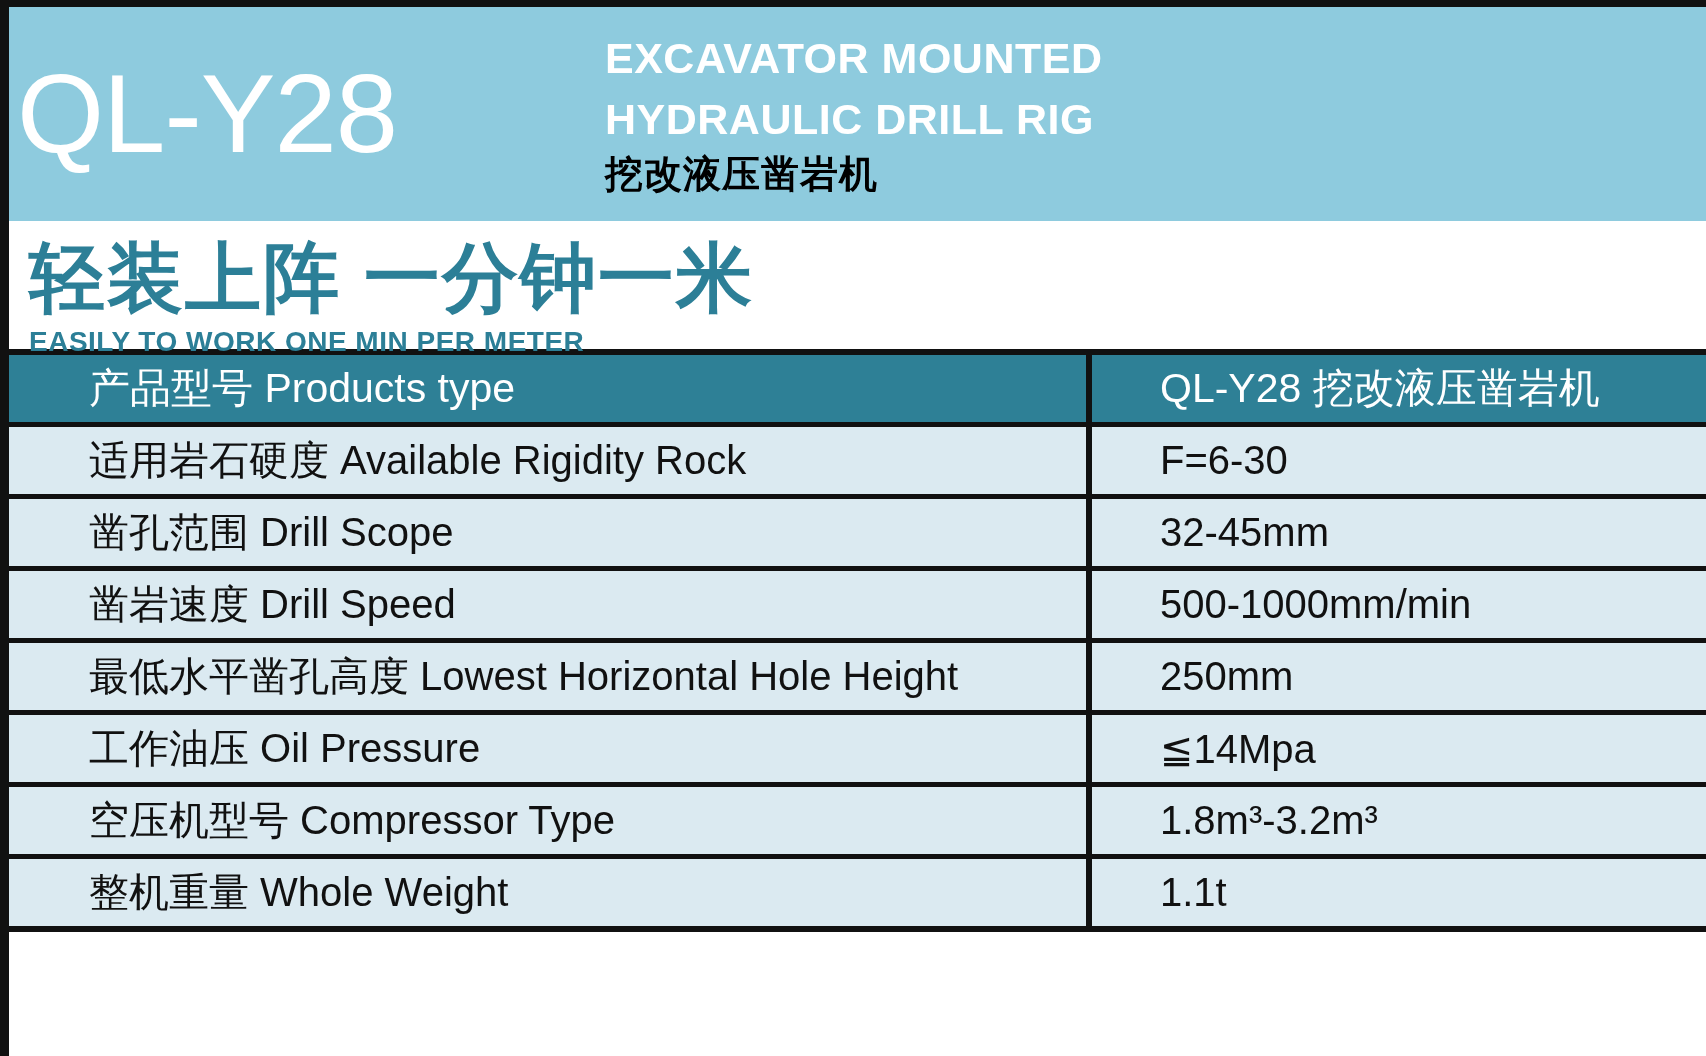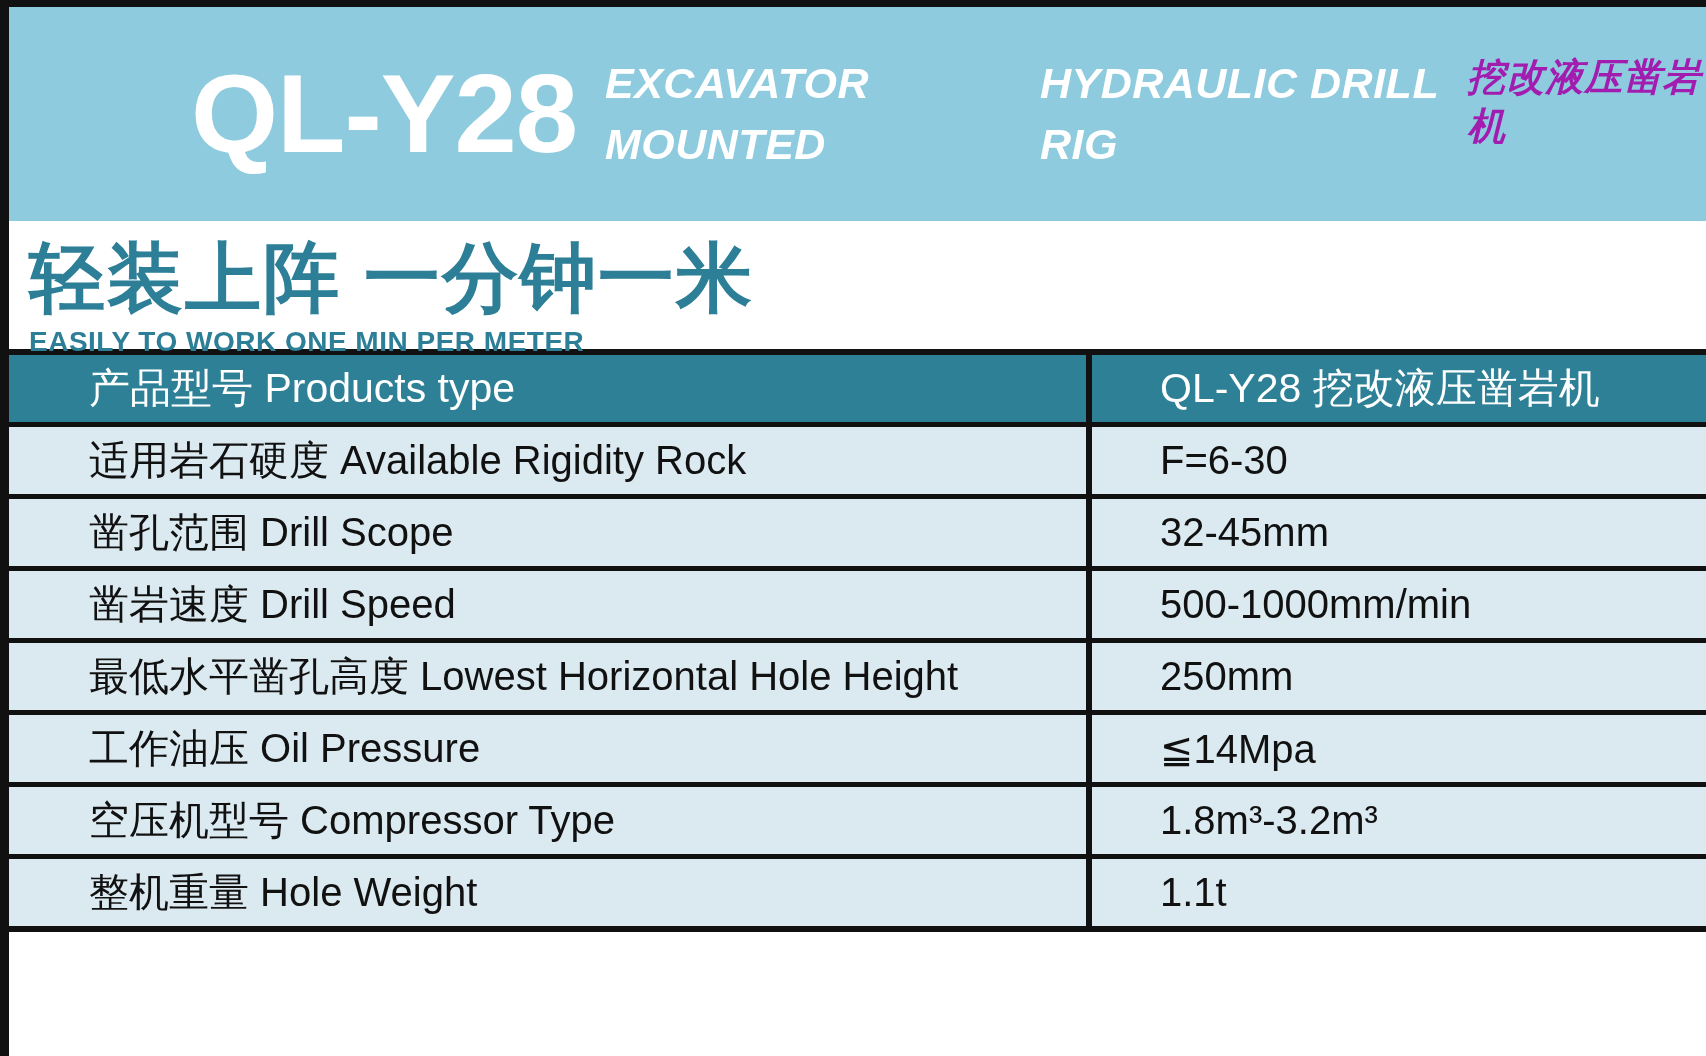--- a/index.html
+++ b/index.html
@@ -26,48 +26,47 @@
     display: flex;
     align-items: center;
     background: #8ecbde;
     height: 214px;
     padding-left: 8px;
   }
 
   .model-code {
     color: #ffffff;
     font-size: 112px;
-    font-weight: bold;
+    font-weight: normal;
     letter-spacing: -1px;
     line-height: 1;
     width: 560px;
-    text-align: right;
+    text-align: left;
     flex: 0 0 560px;
     font-family: "Liberation Sans", "DejaVu Sans", sans-serif;
   }
 
   .banner-titles {
     display: flex;
-    flex-direction: row;
-    justify-content: space-between;
+    flex-direction: column;
+    justify-content: flex-end;
     padding-left: 28px;
-    font-style: italic;
   }
 
   .banner-line-1,
   .banner-line-2 {
     color: #ffffff;
     font-size: 43px;
     font-weight: bold;
     line-height: 1.42;
     letter-spacing: 0.5px;
   }
 
   .banner-line-cn {
-    color: #a21caf;
+    color: #000000;
     font-size: 38px;
     font-weight: bold;
     line-height: 1.3;
     letter-spacing: 1px;
   }
 
   
   .slogan-block {
     background: #ffffff;
     padding: 14px 0 10px 20px;
@@ -185,19 +184,19 @@
       </tr>
       <tr>
         <td>工作油压  Oil Pressure</td>
         <td class="value-cell">≦14Mpa</td>
       </tr>
       <tr>
         <td>空压机型号  Compressor Type</td>
         <td class="value-cell">1.8m³-3.2m³</td>
       </tr>
       <tr>
-        <td>整机重量  Hole Weight</td>
+        <td>整机重量  Whole Weight</td>
         <td class="value-cell">1.1t</td>
       </tr>
     </tbody>
   </table>
 
 </div>
 
 </body></html>

